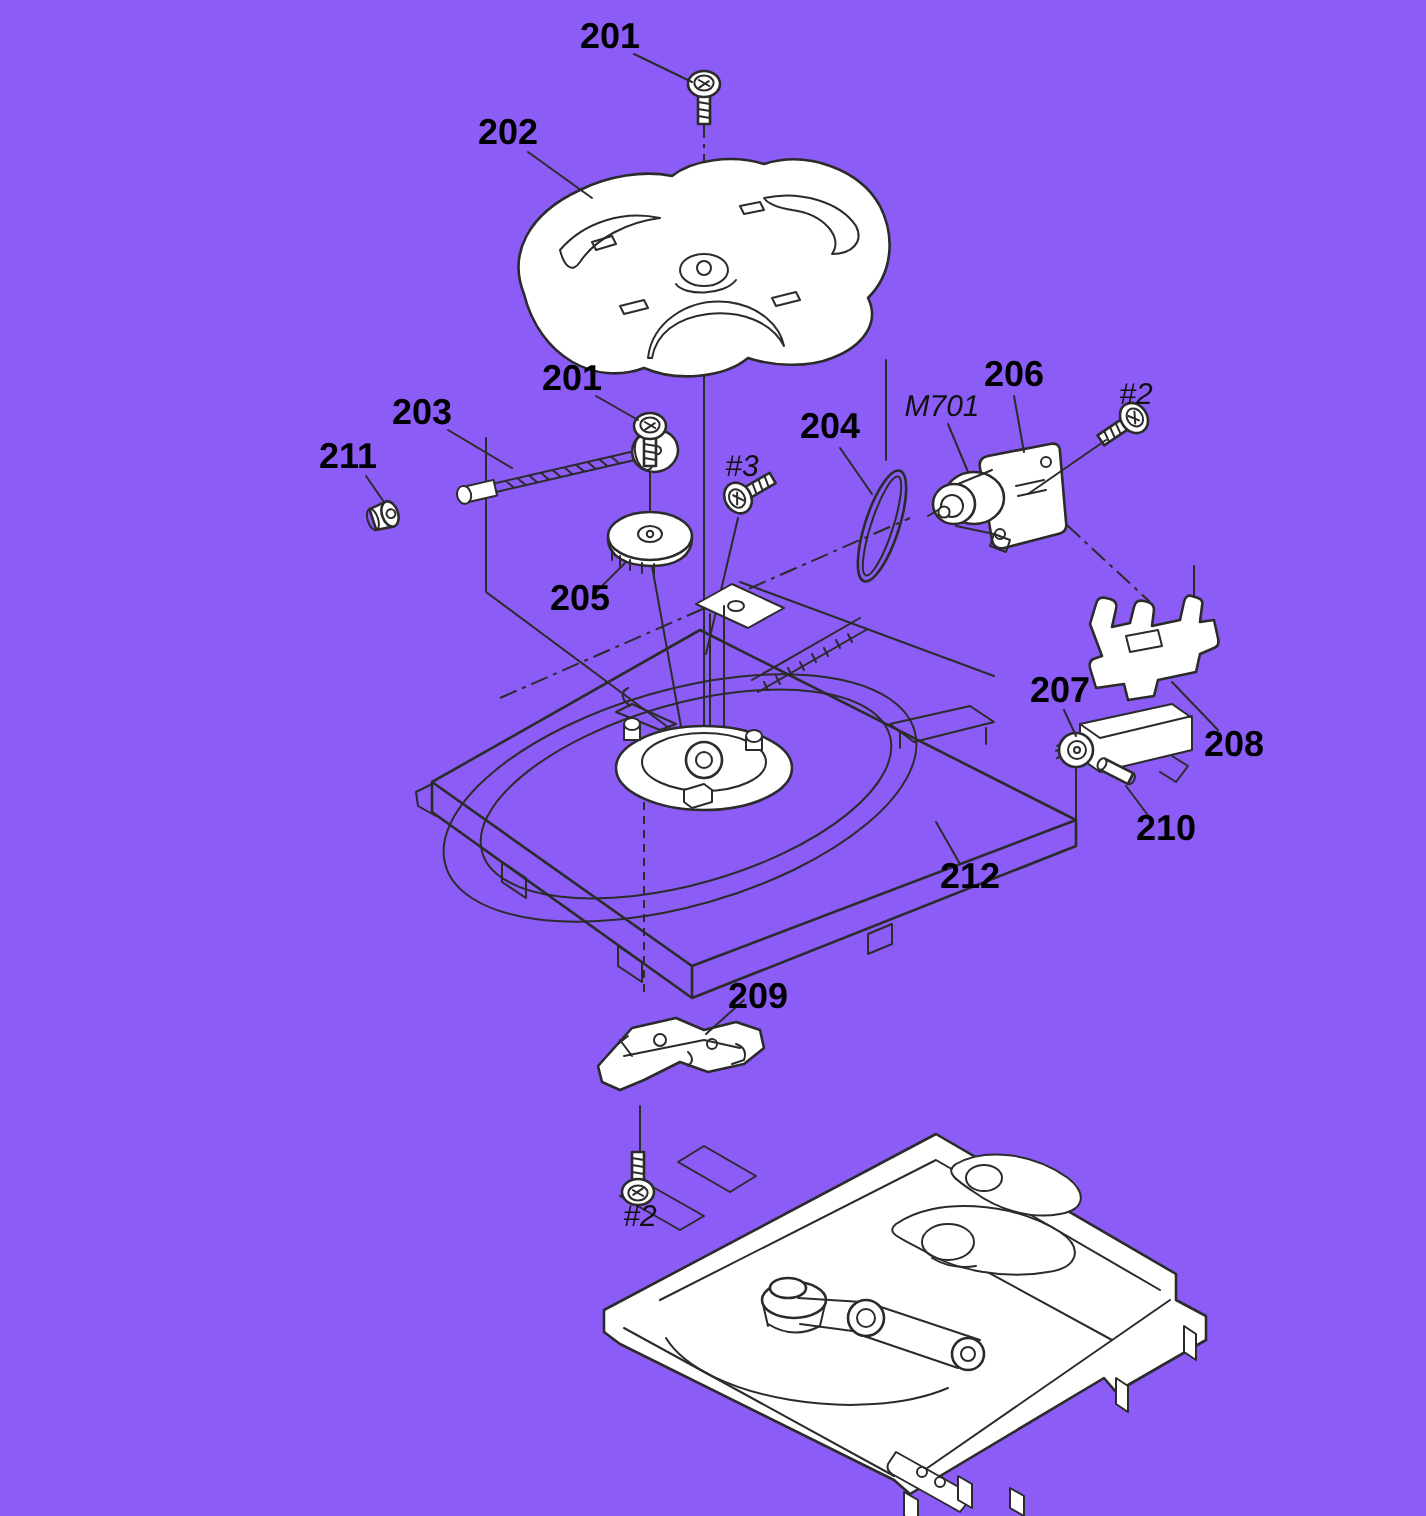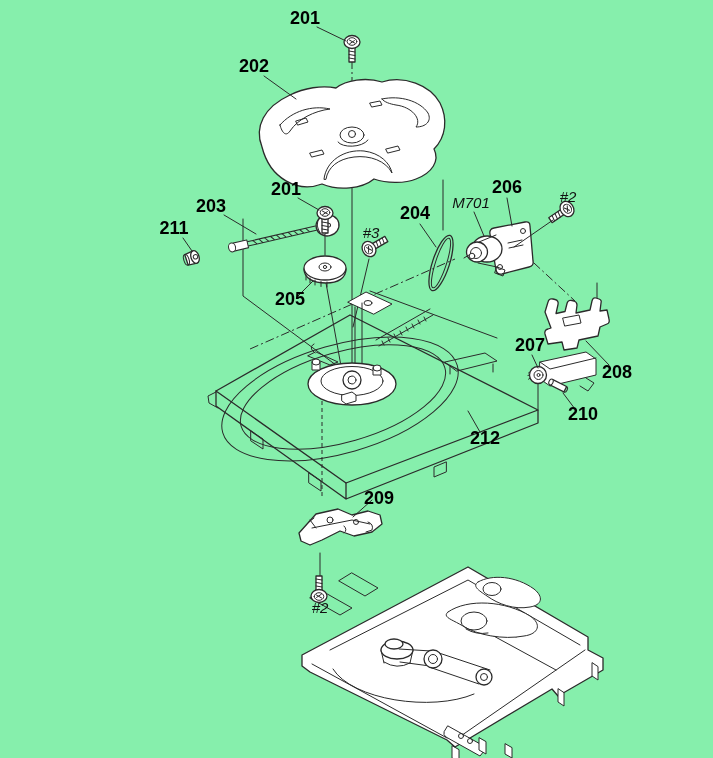--- a/index.html
+++ b/index.html
@@ -1,16 +1,16 @@
 <!DOCTYPE html>
 <html><head>
 <meta charset="utf-8">
 <style>
   html,body{margin:0;padding:0;background:#ffffff;}
-  .canvas{position:relative;width:713px;height:758px;background:#86efac;overflow:hidden;
+  .canvas{position:relative;width:713px;height:758px;background:#8b5cf6;overflow:hidden;
           font-family:"Liberation Sans",sans-serif;}
   svg{display:block;}
   .ln{fill:none;stroke:#2b2b2b;stroke-width:1.3;stroke-linecap:round;stroke-linejoin:round;}
   .thin{fill:none;stroke:#2b2b2b;stroke-width:1;stroke-linecap:round;stroke-linejoin:round;}
   .fw{fill:#ffffff;stroke:#2b2b2b;stroke-width:1.3;stroke-linecap:round;stroke-linejoin:round;}
   .fwt{fill:#ffffff;stroke:#2b2b2b;stroke-width:1;stroke-linecap:round;stroke-linejoin:round;}
   .dd{fill:none;stroke:#2b2b2b;stroke-width:1;stroke-dasharray:9 3 2 3;}
   .dsh{fill:none;stroke:#2b2b2b;stroke-width:1;stroke-dasharray:4 3;}
   .lbl{font:bold 18px "Liberation Sans",sans-serif;fill:#000000;}
   .lbl-i{font:italic 15px "Liberation Sans",sans-serif;fill:#111111;}

